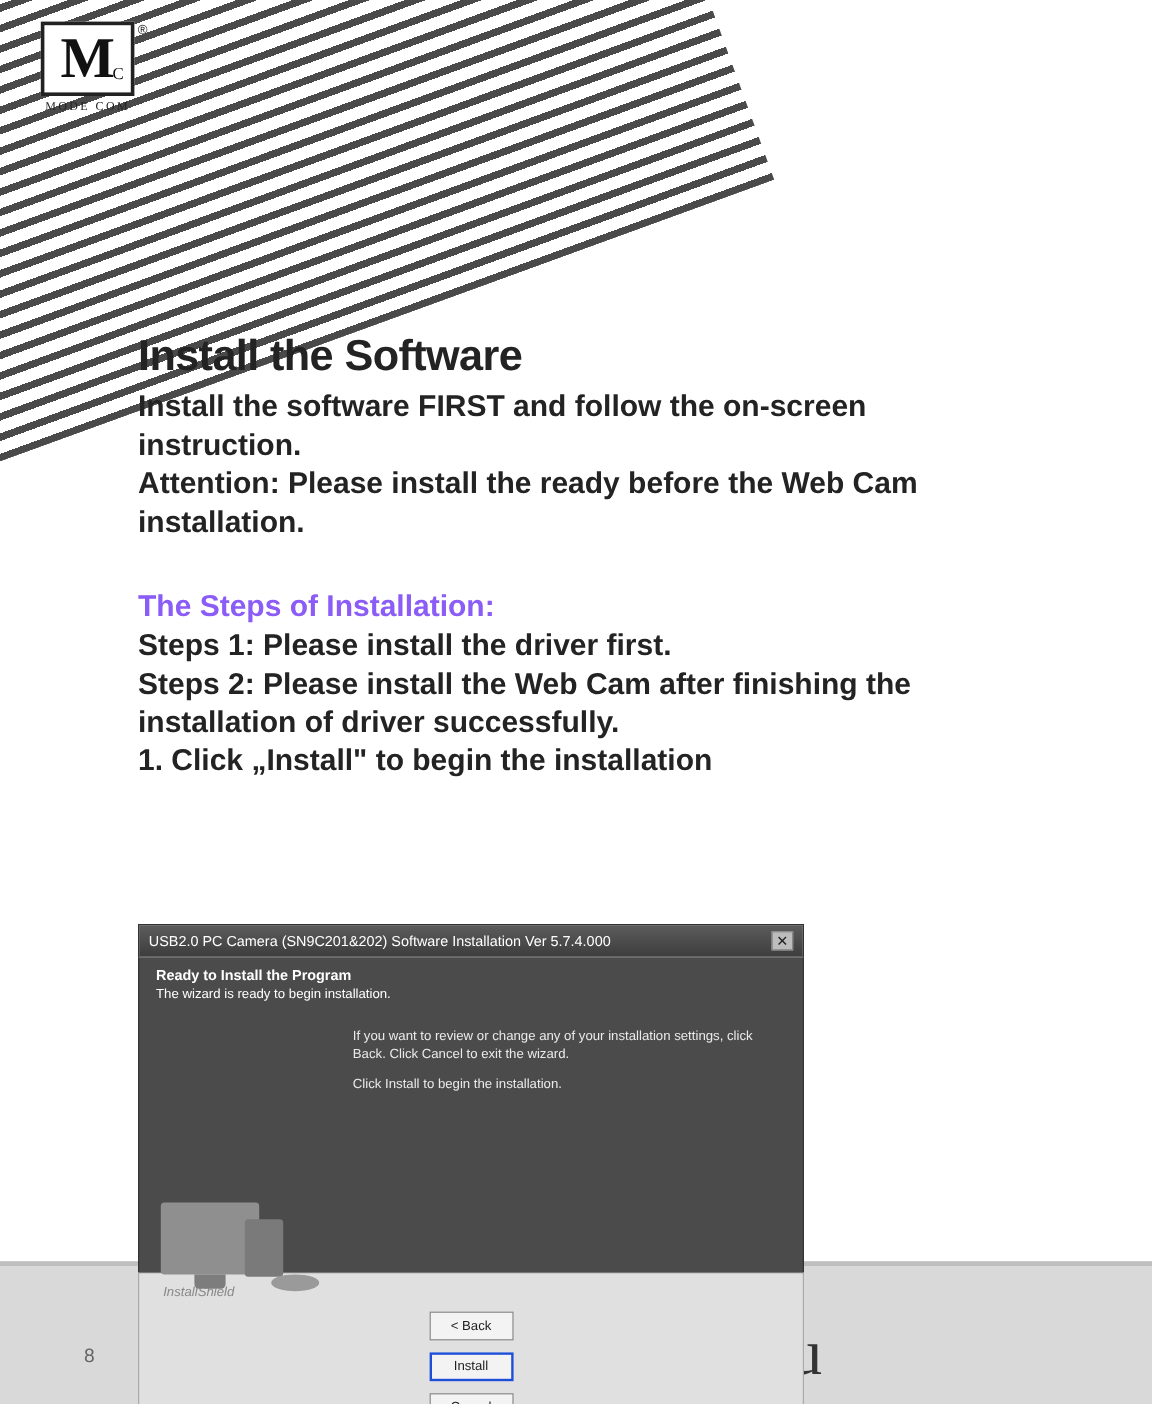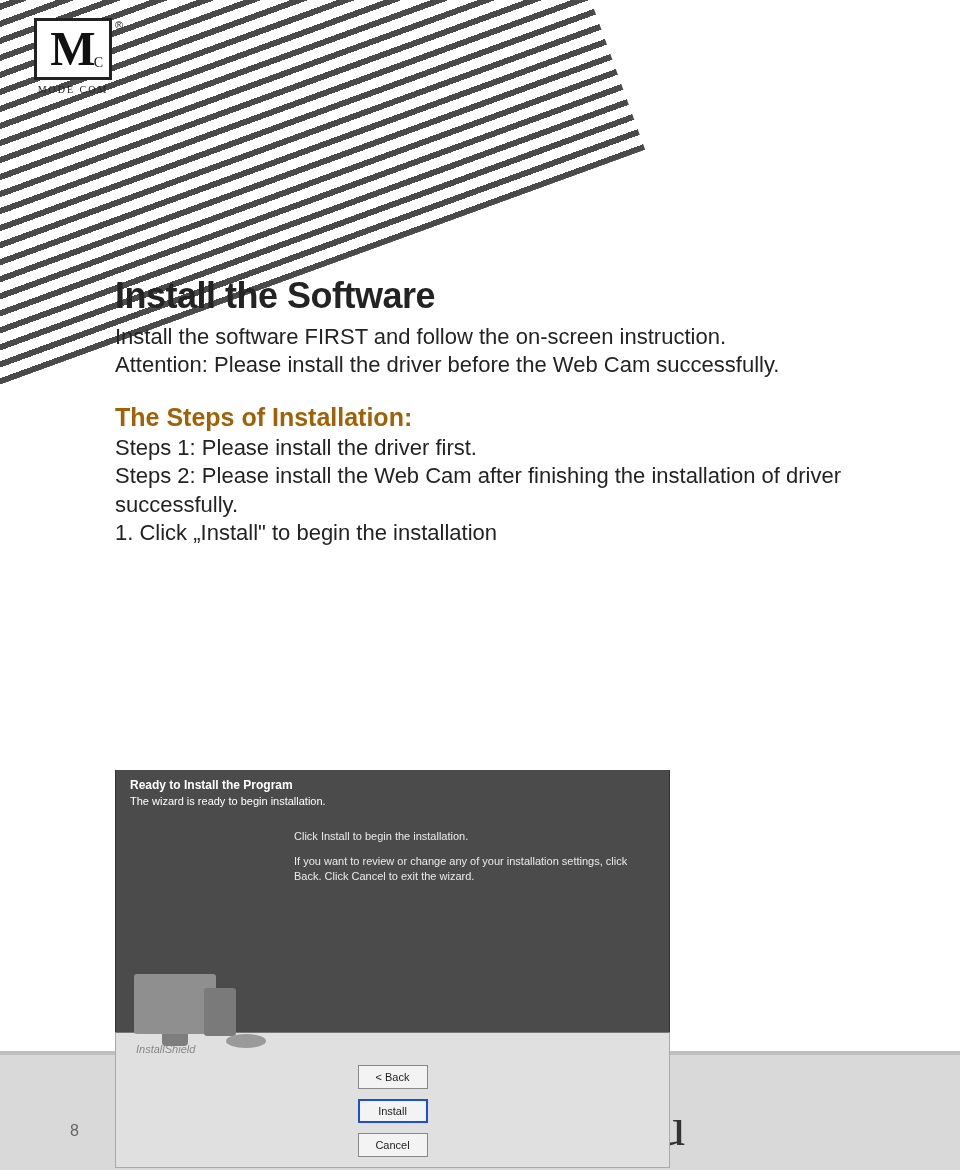--- a/index.html
+++ b/index.html
@@ -30,23 +30,23 @@
     display: flex; align-items: center; justify-content: center;
   }
   .logo-badge .m { font-family: Georgia, "Times New Roman", serif; font-weight: 700; font-size: 48px; color: #111; line-height: 1; }
   .logo-badge .c { position: absolute; right: 6px; bottom: 6px; font-family: Georgia, serif; font-size: 14px; color: #111; }
   .logo-badge .r { position: absolute; top: -2px; right: -14px; font-size: 11px; color: #222; }
   .logo-sub { margin-top: 4px; text-align: center; font-size: 10px; letter-spacing: 2px; font-family: Georgia, serif; color: #222; }
 
   
   .content { position: absolute; top: 275px; left: 115px; width: 740px; z-index: 2; }
   .h1 { font-size: 36px; font-weight: 800; letter-spacing: -0.5px; margin-bottom: 6px; }
-  .p  { font-size: 22px; line-height: 1.28; font-weight: 400; }
+  .p  { font-size: 25px; line-height: 1.28; font-weight: 700; }
   .gap { height: 24px; }
-  .sub { font-size: 25px; font-weight: 700; color: #a16207; margin-bottom: 2px; }
+  .sub { font-size: 25px; font-weight: 700; color: #8b5cf6; margin-bottom: 2px; margin-top: 16px; }
 
   
   .installer { position: absolute; top: 770px; left: 115px; width: 555px; z-index: 2; }
   .inst-titlebar {
     background: linear-gradient(#5c5c5c, #3d3d3d);
     color: #fff; font-size: 12px; padding: 5px 8px;
     display: flex; justify-content: space-between; align-items: center;
     border: 1px solid #333;
   }
   .inst-close {
@@ -107,37 +107,41 @@
       <span class="m">M</span>
       <span class="c">C</span>
       <span class="r">®</span>
     </div>
     <div class="logo-sub">MODE COM</div>
   </div>
 
   <div class="content">
     <div class="h1">Install the Software</div>
     <div class="p">Install the software FIRST and follow the on-screen instruction.</div>
-    <div class="p">Attention: Please install the driver before the Web Cam successfully.</div>
+    <div class="p">Attention: Please install the ready before the Web Cam installation.</div>
     <div class="gap"></div>
     <div class="sub">The Steps of Installation:</div>
     <div class="p">Steps 1: Please install the driver first.</div>
     <div class="p">Steps 2: Please install the Web Cam after finishing the installation of driver successfully.</div>
     <div class="p">1. Click „Install" to begin the installation</div>
   </div>
 
   <div class="installer">
+    <div class="inst-titlebar">
+      <span>USB2.0 PC Camera (SN9C201&amp;202) Software Installation Ver 5.7.4.000</span>
+      <span class="inst-close">✕</span>
+    </div>
     <div class="inst-head">
       <div class="t1">Ready to Install the Program</div>
       <div class="t2">The wizard is ready to begin installation.</div>
     </div>
     <div class="inst-body">
       <div class="txt">
+        <p>If you want to review or change any of your installation settings, click Back. Click Cancel to exit the wizard.</p>
         <p>Click Install to begin the installation.</p>
-        <p>If you want to review or change any of your installation settings, click Back. Click Cancel to exit the wizard.</p>
       </div>
       <div class="illus">
         <div class="monitor"></div>
         <div class="tower"></div>
         <div class="disc"></div>
       </div>
     </div>
     <div class="inst-foot">
       <span class="left">InstallShield</span>
       <span class="btn">&lt; Back</span>

